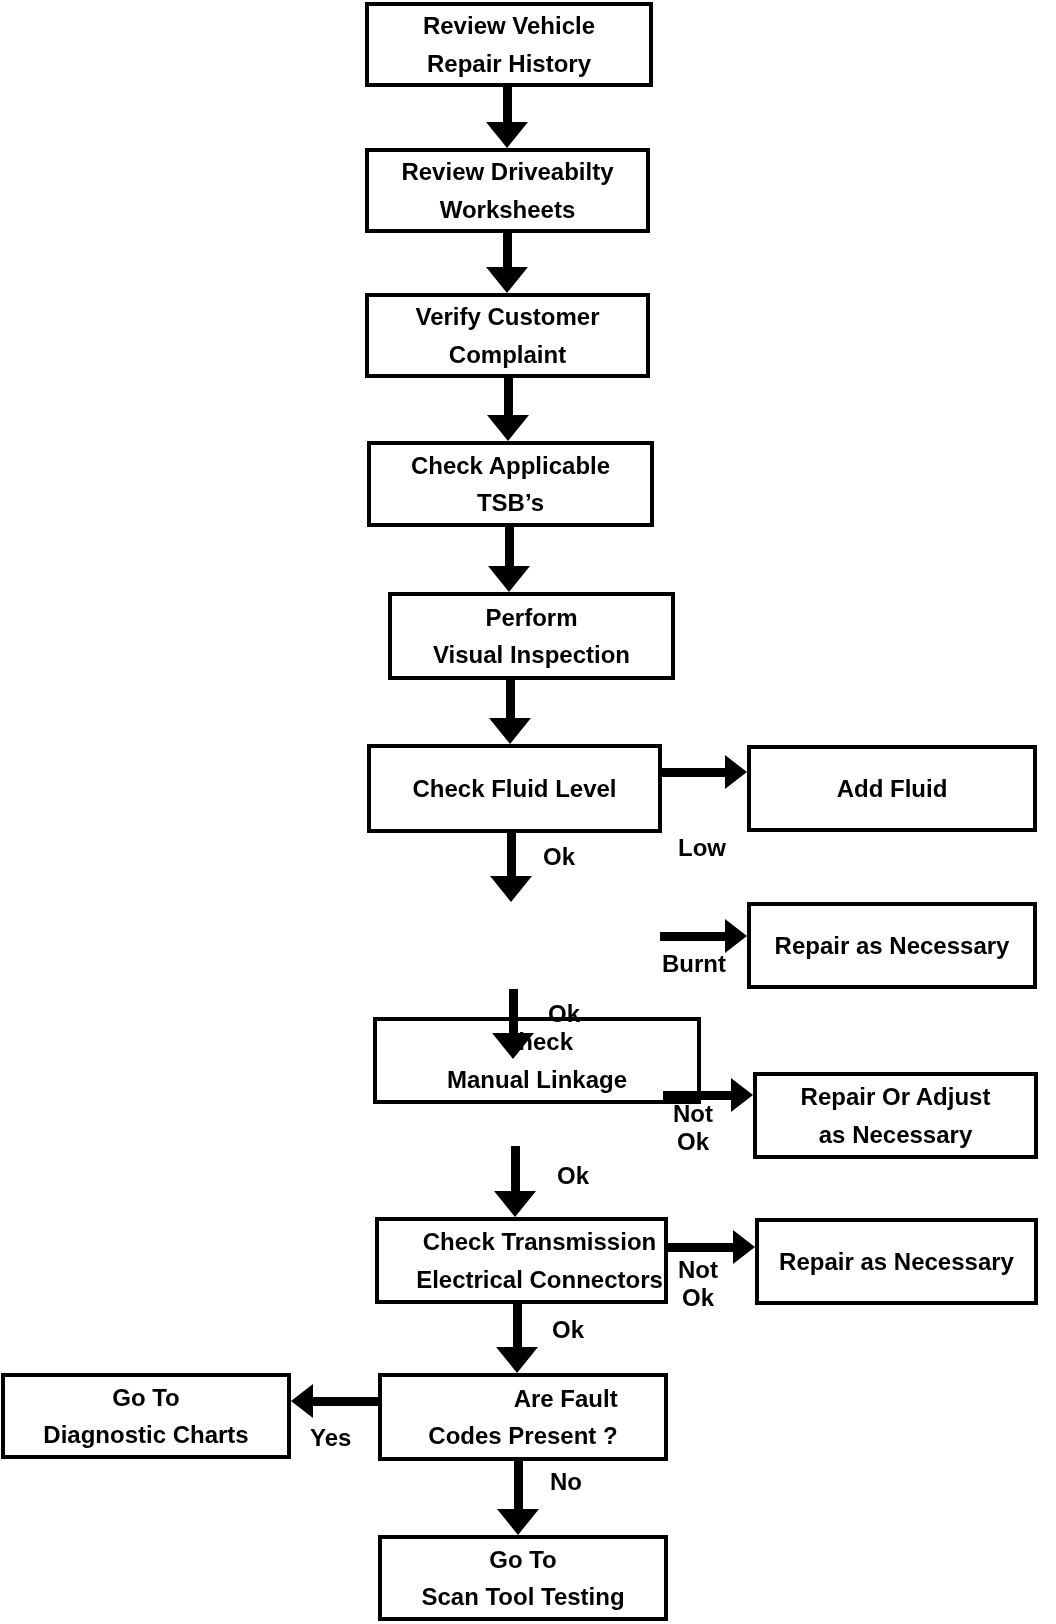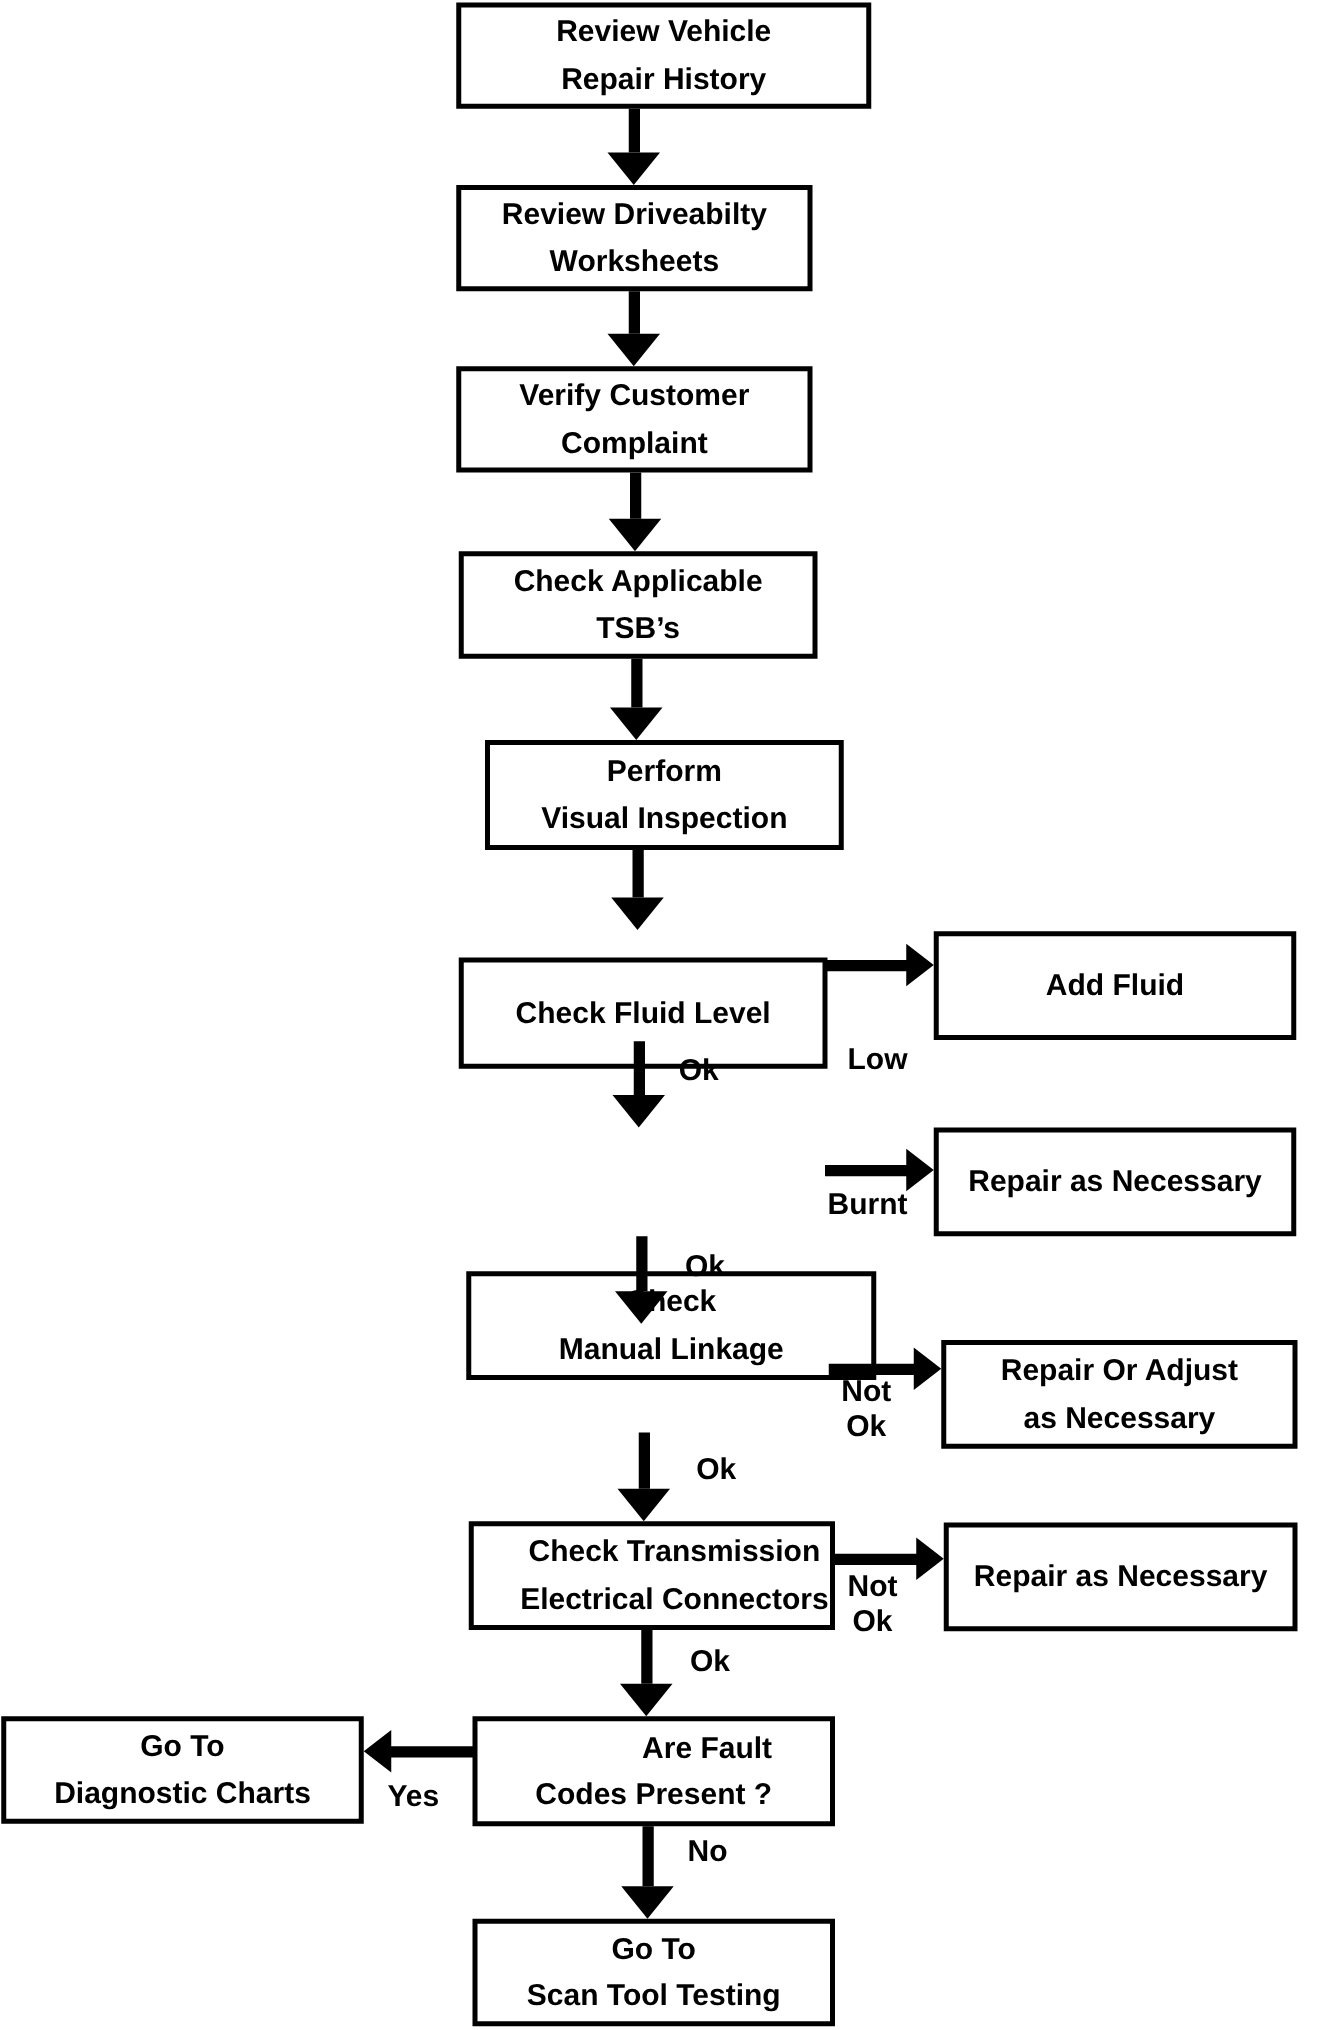--- a/index.html
+++ b/index.html
@@ -68,36 +68,36 @@
     line-height: 1.15;
     white-space: pre-line;
     text-align: center;
   }
 </style>
 </head>
 <body>
 
 <div class="canvas">
 
-  <div class="node" style="left:365px; top:2px; width:332px; height:85px;">Review Vehicle
+  <div class="node" style="left:365px; top:2px; width:288px; height:85px;">Review Vehicle
 Repair History</div>
 
   <div class="node" style="left:365px; top:148px; width:285px; height:85px;">Review Driveabilty
 Worksheets</div>
 
   <div class="node" style="left:365px; top:293px; width:285px; height:85px;">Verify Customer
 Complaint</div>
 
   <div class="node" style="left:367px; top:441px; width:287px; height:86px;">Check Applicable
 TSB’s</div>
 
   <div class="node" style="left:388px; top:592px; width:287px; height:88px;">Perform
 Visual Inspection</div>
 
-  <div class="node" style="left:367px; top:744px; width:295px; height:89px;margin-top:22px;">Check Fluid Level</div>
+  <div class="node" style="left:367px; top:744px; width:295px; height:89px;">Check Fluid Level</div>
 
   <div class="node" style="left:747px; top:745px; width:290px; height:87px;">Add Fluid</div>
 
 
   <div class="node" style="left:747px; top:902px; width:290px; height:87px;">Repair as Necessary</div>
 
   <div class="node" style="left:373px; top:1017px; width:328px; height:87px;">Check
 Manual Linkage</div>
 
   <div class="node" style="left:753px; top:1060px; width:285px; height:87px;margin-top:12px;">Repair Or Adjust

